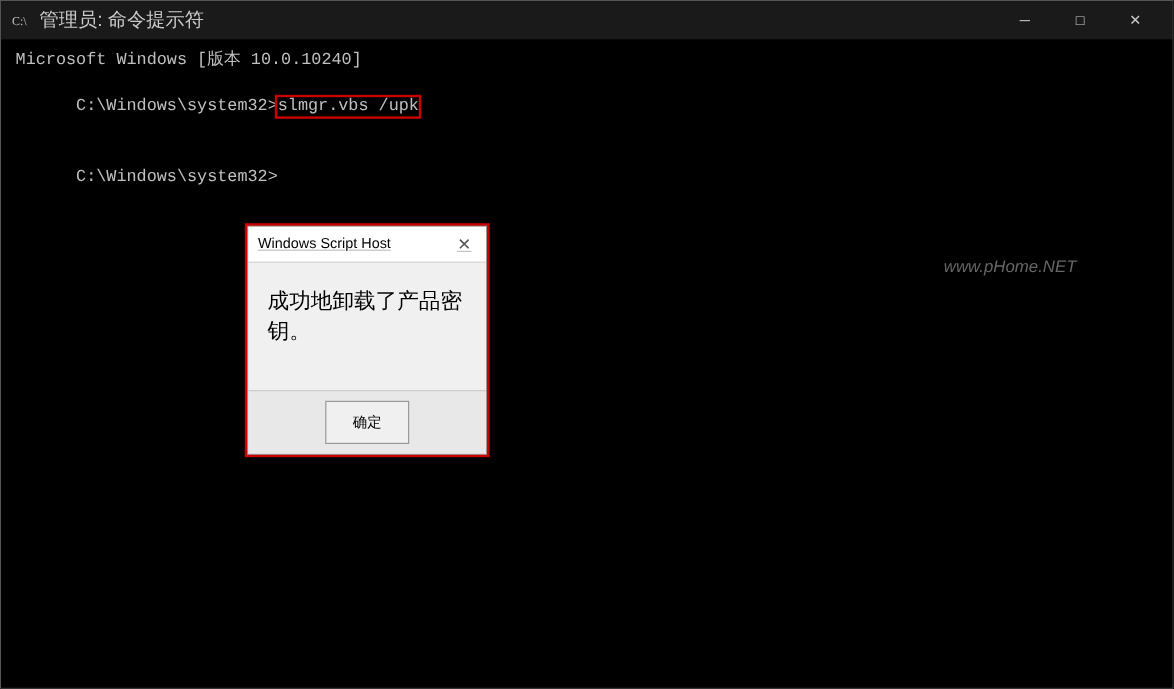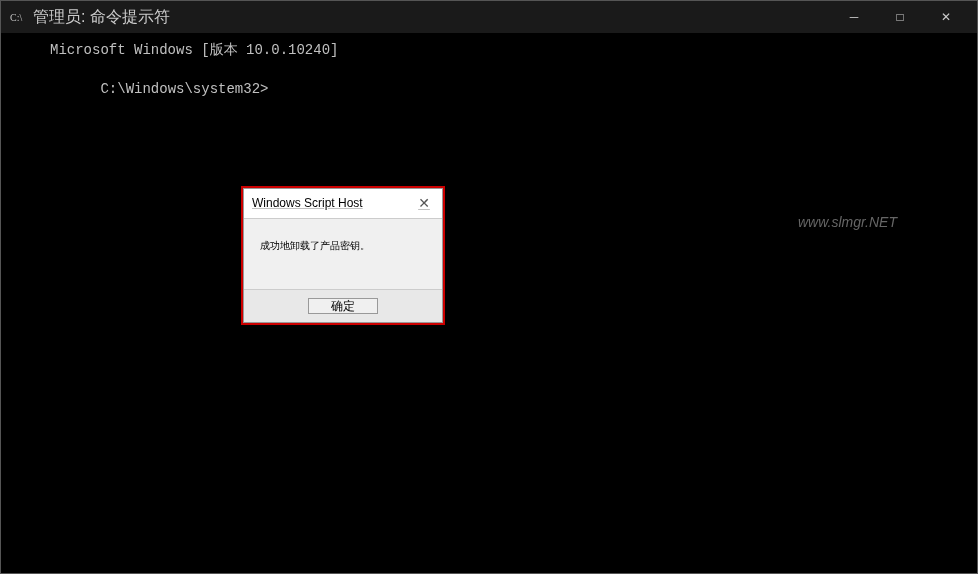--- a/index.html
+++ b/index.html
@@ -71,21 +71,20 @@
     .cmd-body {
       flex: 1;
       background: #000;
       color: #c0c0c0;
       padding: 8px 12px;
       font-family: 'Consolas', 'Courier New', monospace;
       font-size: 14px;
       line-height: 1.4;
       position: relative;
       overflow: hidden;
-      margin-left: 37px;
     }
 
     .cmd-line {
       color: #c0c0c0;
       white-space: pre;
     }
 
     .cmd-highlight {
       background: transparent;
       outline: 2px solid #cc0000;
@@ -150,37 +149,37 @@
       font-family: 'Segoe UI', sans-serif;
     }
 
     .dialog-body {
       padding: 20px 16px 16px 16px;
       background: #f0f0f0;
     }
 
     .dialog-message {
       font-family: Liberation Serif, serif;
-      font-size: 10px;
+      font-size: 18px;
       color: #000;
       margin-bottom: 20px;
       line-height: 1.4;
     }
 
     .dialog-footer {
       background: #e8e8e8;
       border-top: 1px solid #ccc;
       padding: 8px;
       display: flex;
       justify-content: center;
     }
 
     .dialog-ok-btn {
       width: 70px;
-      height: 16px;
+      height: 36px;
       background: #f0f0f0;
       border: 1px solid #999;
       font-family: 'Segoe UI', 'Microsoft YaHei', sans-serif;
       font-size: 12px;
       cursor: pointer;
       display: flex;
       align-items: center;
       justify-content: center;
       color: #000;
     }
@@ -202,24 +201,27 @@
     <div class="title-bar-controls">
       <div class="title-btn">─</div>
       <div class="title-btn">□</div>
       <div class="title-btn close">✕</div>
     </div>
   </div>
 
   <div class="cmd-body">
     <div class="cmd-line">Microsoft Windows [版本 10.0.10240]</div>
     <div class="cmd-line">
+      <span>C:\Windows\system32&gt;</span><span class="cmd-highlight">slmgr.vbs /upk</span>
+    </div>
+    <div class="cmd-line">
       <span>C:\Windows\system32&gt;</span>
     </div>
 
-    <div class="watermark">www.slmgr.NET</div>
+    <div class="watermark">www.pHome.NET</div>
 
     <div class="dialog-overlay">
       <div class="dialog">
         <div class="dialog-titlebar">
           <span class="dialog-title-text">Windows Script Host</span>
           <div class="dialog-close-btn">✕</div>
         </div>
         <div class="dialog-body">
           <div class="dialog-message">成功地卸载了产品密钥。</div>
         </div>

